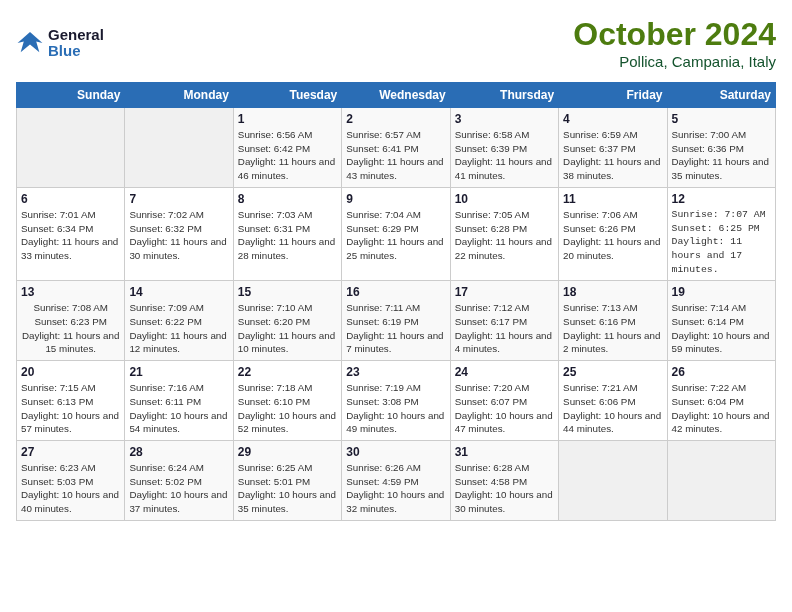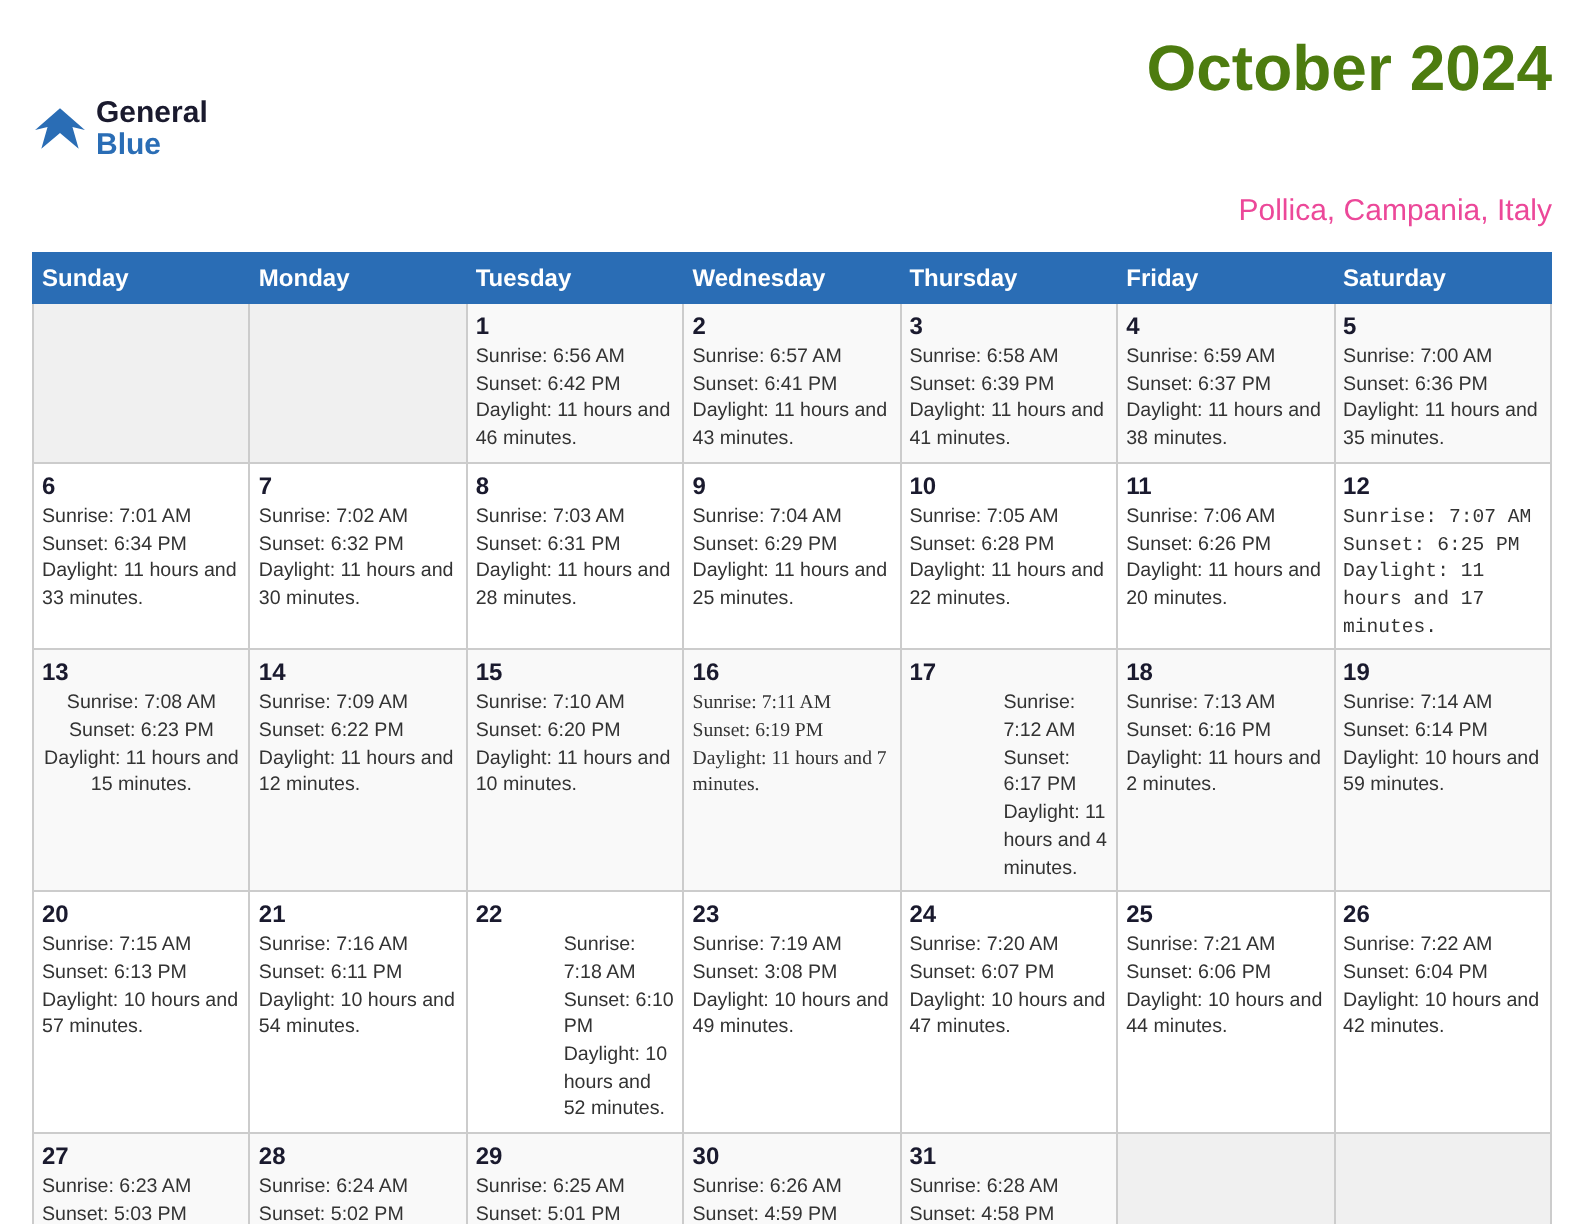--- a/index.html
+++ b/index.html
@@ -38,34 +38,33 @@
     .title-block {
       text-align: right;
     }
     .title-block h1 {
       font-size: 32px;
       color: #4d7c0f;
       font-weight: bold;
     }
     .title-block h2 {
       font-size: 15px;
-      color: #ec4899;
+      color: #14532d;
       font-weight: normal;
-      margin-top: 44px;
     }
     table {
       width: 100%;
       border-collapse: collapse;
       font-size: 10.5px;
     }
     thead th {
       background-color: #2a6db5;
       color: #fff;
       padding: 5px 4px;
-      text-align: left;
+      text-align: right;
       font-size: 12px;
       font-weight: bold;
       border: 1px solid #2a6db5;
     }
     tbody td {
       vertical-align: top;
       padding: 4px 4px;
       border: 1px solid #ccc;
       width: calc(100% / 7);
       min-height: 70px;
@@ -217,27 +216,27 @@
 Daylight: 11 hours and 12 minutes.</div>
         </td>
         <td>
           <span class="day-num">15</span>
           <div class="day-detail" style="white-space: pre-line;">Sunrise: 7:10 AM
 Sunset: 6:20 PM
 Daylight: 11 hours and 10 minutes.</div>
         </td>
         <td>
           <span class="day-num">16</span>
-          <div class="day-detail" style="white-space: pre-line; font-family: Liberation Serif, serif;">Sunrise: 7:11 AM
+          <div class="day-detail" style="white-space: pre-line;">Sunrise: 7:11 AM
 Sunset: 6:19 PM
 Daylight: 11 hours and 7 minutes.</div>
         </td>
         <td>
           <span class="day-num">17</span>
-          <div class="day-detail" style="white-space: pre-line; margin-left: 47px;">Sunrise: 7:12 AM
+          <div class="day-detail" style="white-space: pre-line;">Sunrise: 7:12 AM
 Sunset: 6:17 PM
 Daylight: 11 hours and 4 minutes.</div>
         </td>
         <td>
           <span class="day-num">18</span>
           <div class="day-detail" style="white-space: pre-line;">Sunrise: 7:13 AM
 Sunset: 6:16 PM
 Daylight: 11 hours and 2 minutes.</div>
         </td>
         <td>
@@ -255,21 +254,21 @@
 Daylight: 10 hours and 57 minutes.</div>
         </td>
         <td>
           <span class="day-num">21</span>
           <div class="day-detail" style="white-space: pre-line;">Sunrise: 7:16 AM
 Sunset: 6:11 PM
 Daylight: 10 hours and 54 minutes.</div>
         </td>
         <td>
           <span class="day-num">22</span>
-          <div class="day-detail" style="white-space: pre-line; margin-left: 44px;">Sunrise: 7:18 AM
+          <div class="day-detail" style="white-space: pre-line;">Sunrise: 7:18 AM
 Sunset: 6:10 PM
 Daylight: 10 hours and 52 minutes.</div>
         </td>
         <td>
           <span class="day-num">23</span>
           <div class="day-detail" style="white-space: pre-line;">Sunrise: 7:19 AM
 Sunset: 3:08 PM
 Daylight: 10 hours and 49 minutes.</div>
         </td>
         <td>

